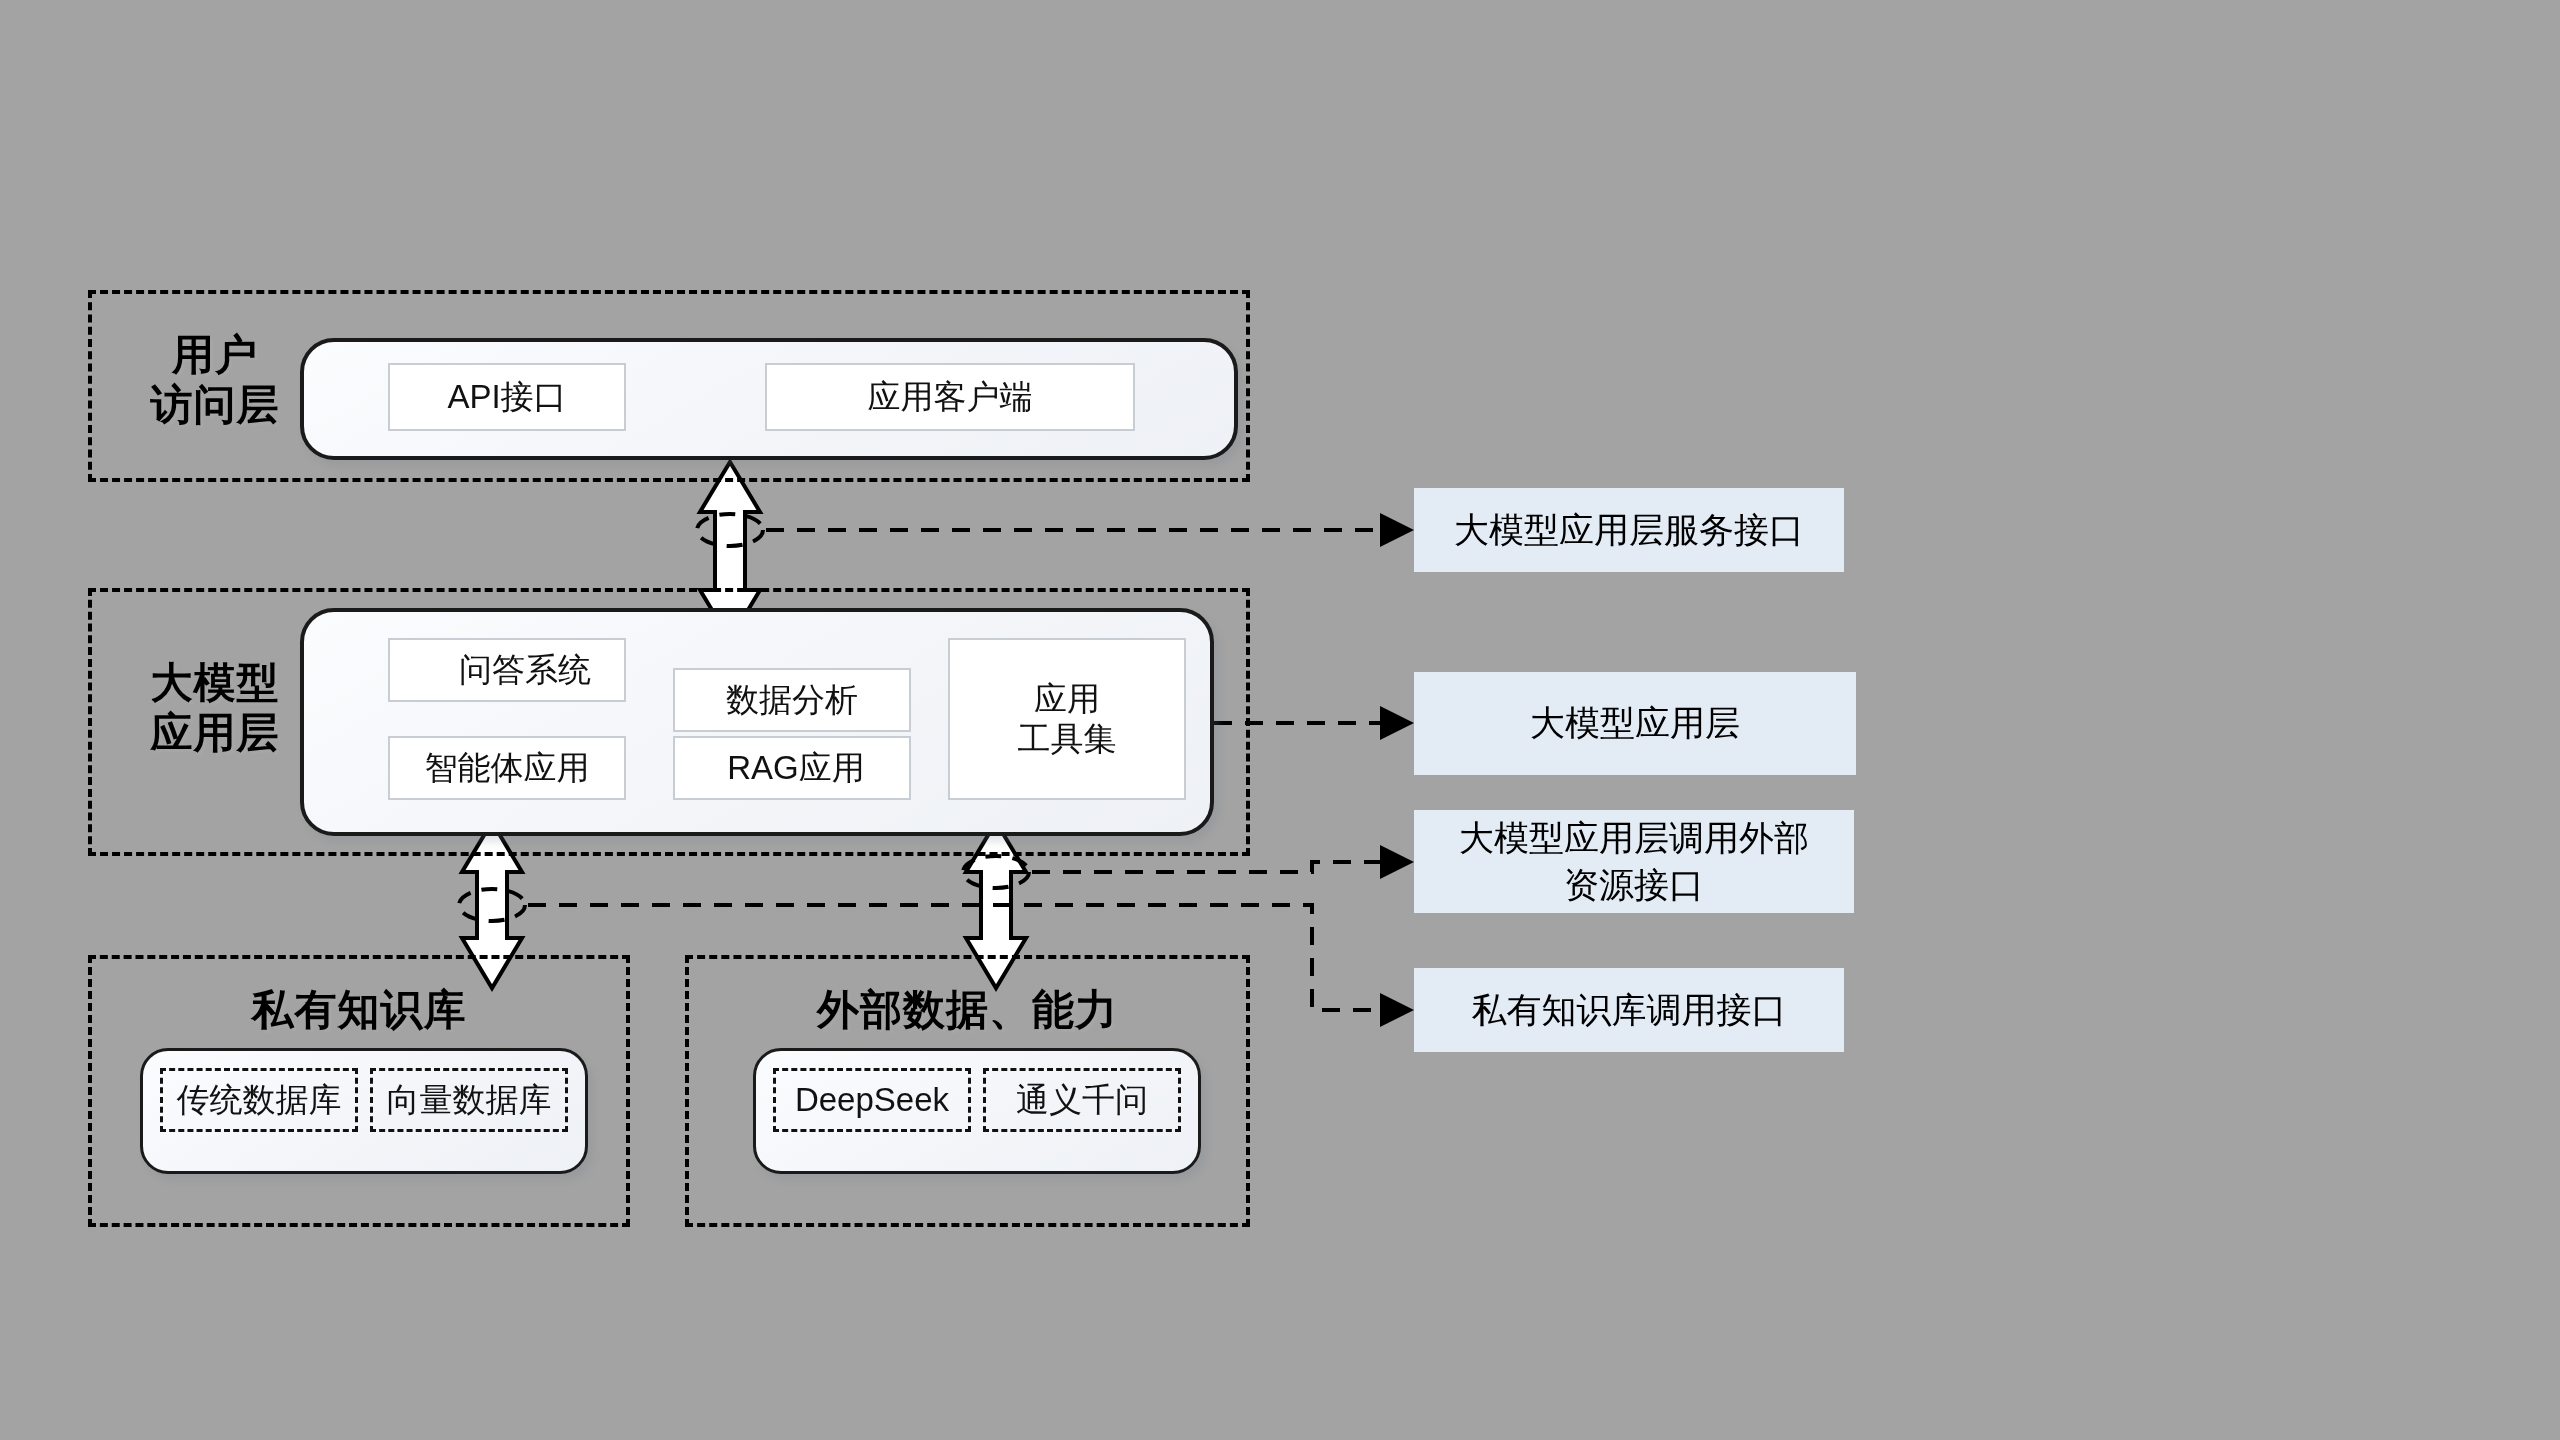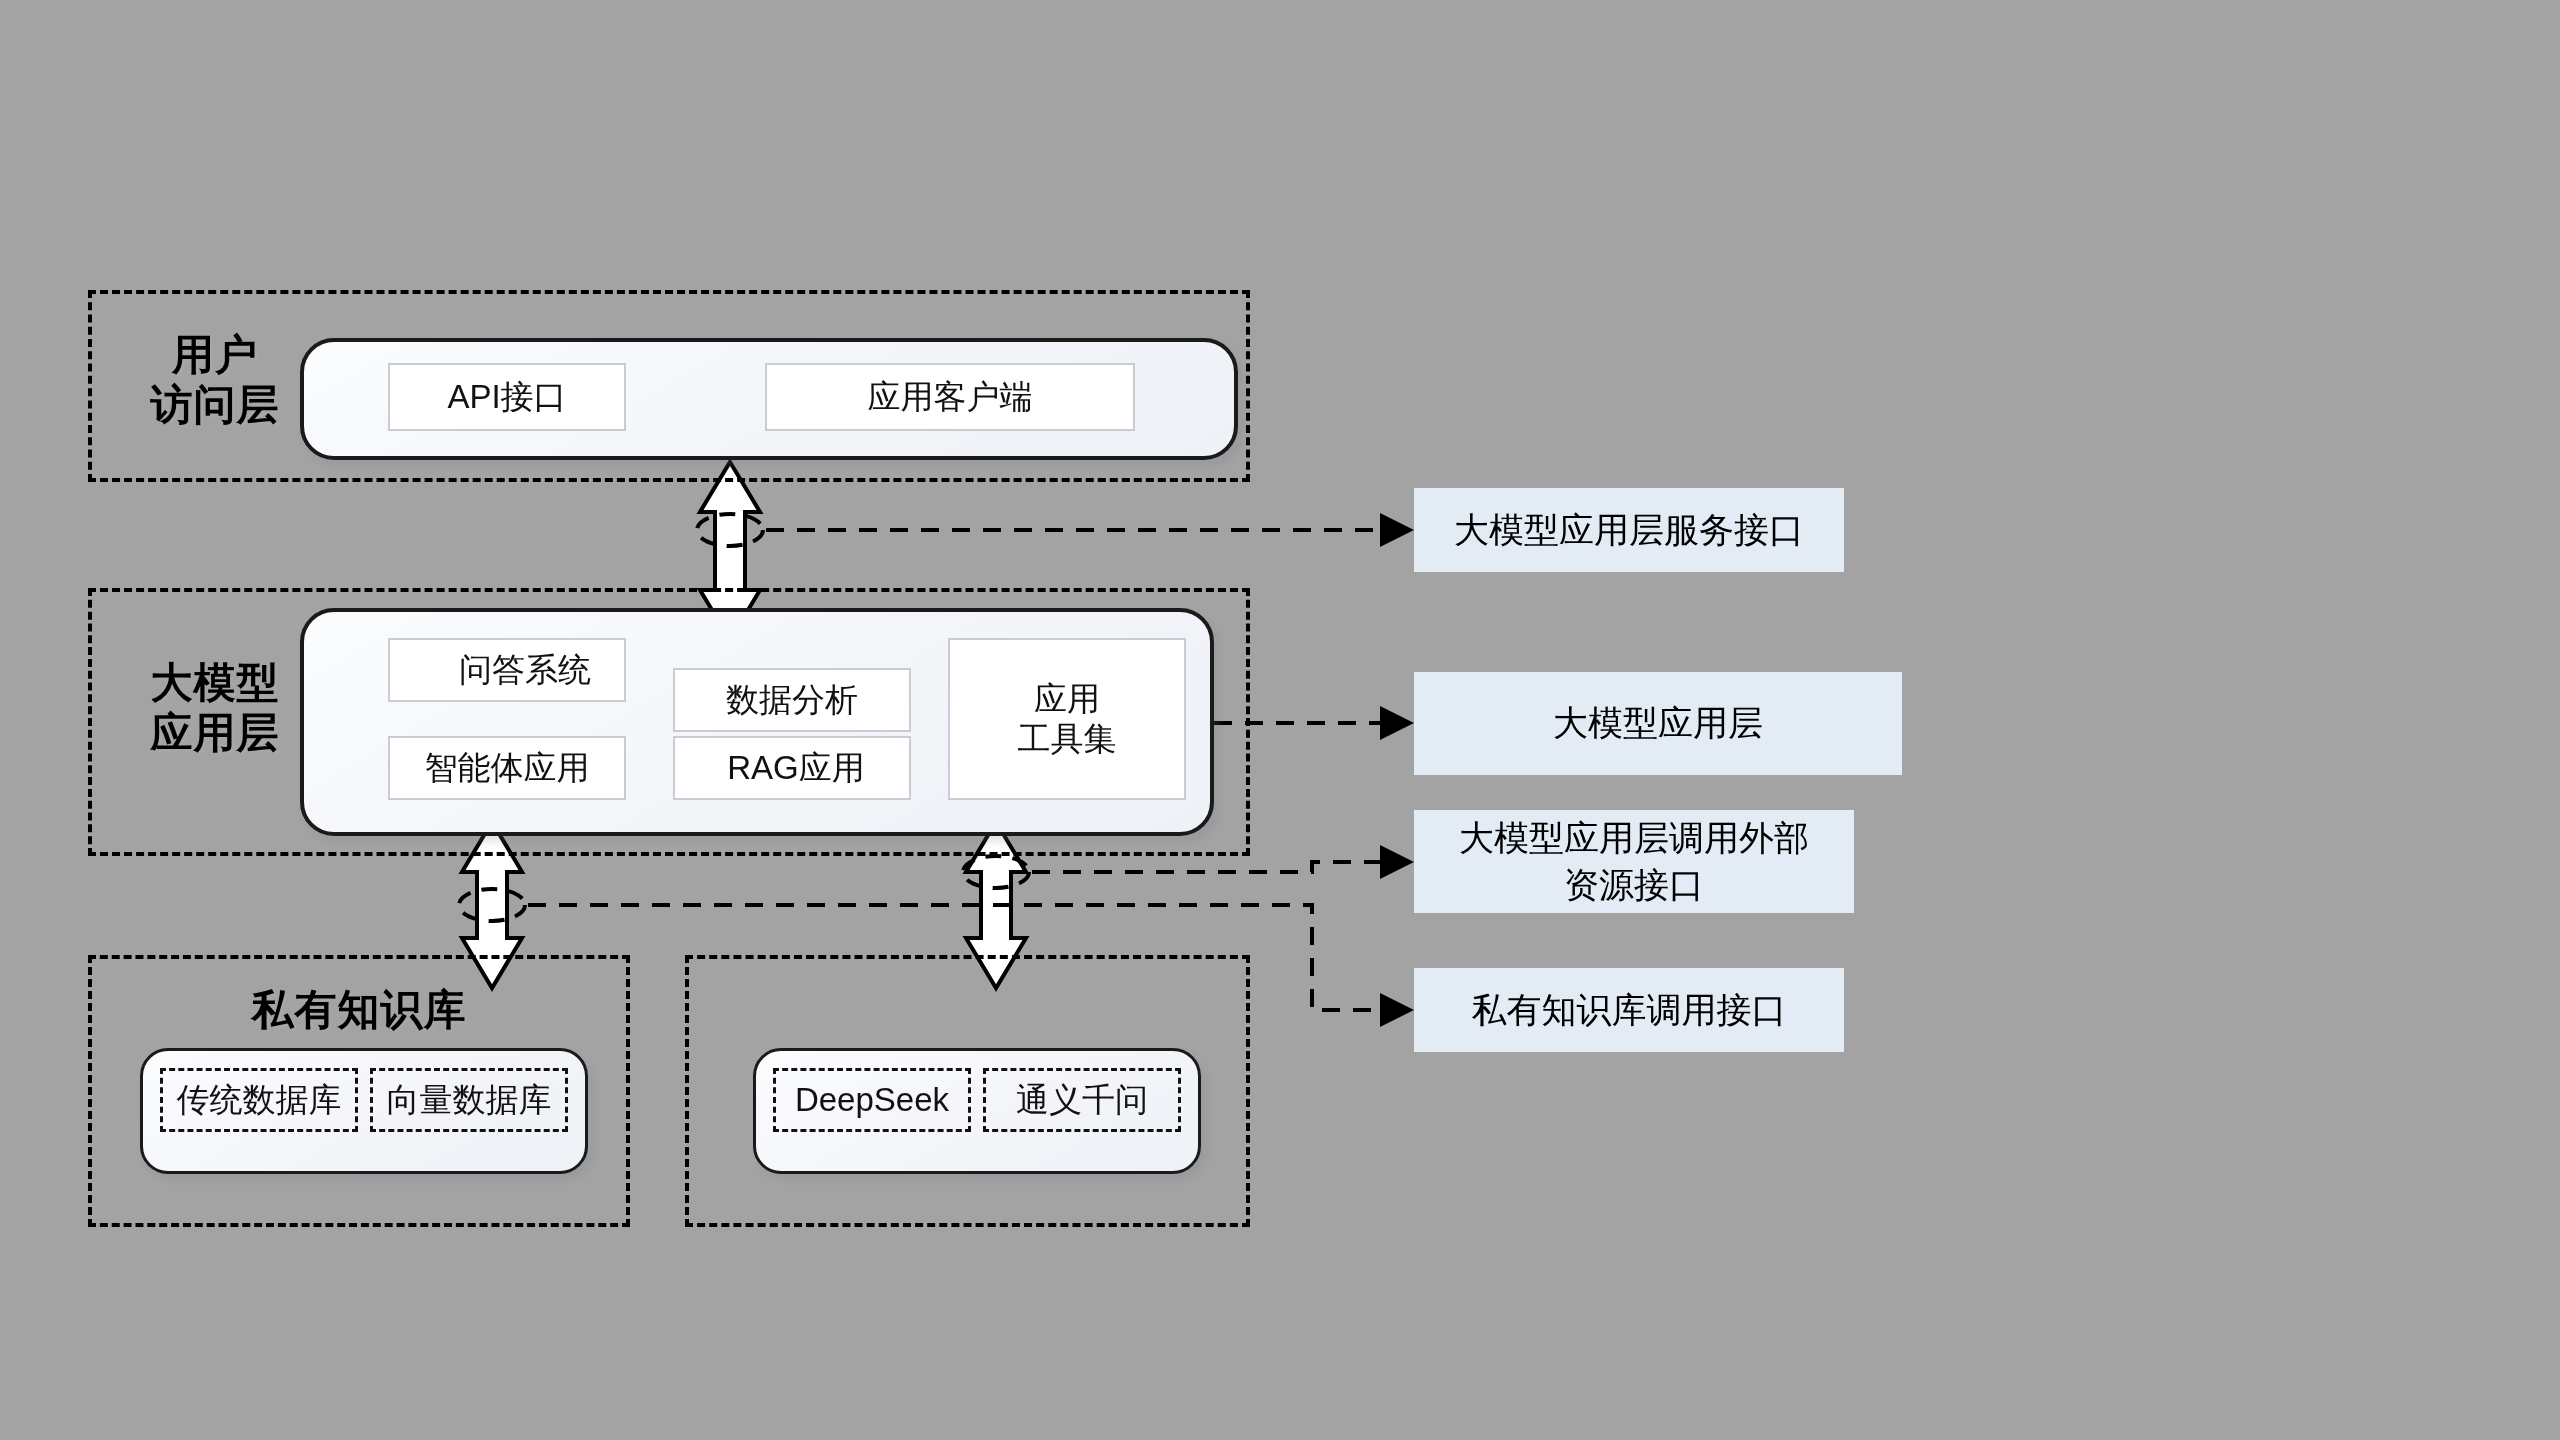--- a/index.html
+++ b/index.html
@@ -195,24 +195,25 @@
 工具集</div>
 
   <div class="layer-group" style="left:88px; top:955px; width:542px; height:272px;"></div>
   <div class="layer-title" style="left:88px; top:985px; width:542px;">私有知识库</div>
 
   <div class="rounded-box small" style="left:140px; top:1048px; width:448px; height:126px;"></div>
   <div class="cell-dashed" style="left:160px; top:1068px; width:198px; height:64px;">传统数据库</div>
   <div class="cell-dashed" style="left:370px; top:1068px; width:198px; height:64px;">向量数据库</div>
 
   <div class="layer-group" style="left:685px; top:955px; width:565px; height:272px;"></div>
+  <div class="layer-title" style="left:685px; top:985px; width:565px;">外部数据、能力</div>
 
   <div class="rounded-box small" style="left:753px; top:1048px; width:448px; height:126px;"></div>
   <div class="cell-dashed" style="left:773px; top:1068px; width:198px; height:64px;">DeepSeek</div>
   <div class="cell-dashed" style="left:983px; top:1068px; width:198px; height:64px;">通义千问</div>
 
   <div class="tag" style="left:1414px; top:488px; width:430px; height:84px;">大模型应用层服务接口</div>
-  <div class="tag" style="left:1414px; top:672px; width:488px; height:103px;">大模型应用层</div>
+  <div class="tag" style="left:1414px; top:672px; width:442px; height:103px;">大模型应用层</div>
   <div class="tag" style="left:1414px; top:810px; width:440px; height:103px;">大模型应用层调用外部
 资源接口</div>
   <div class="tag" style="left:1414px; top:968px; width:430px; height:84px;">私有知识库调用接口</div>
 
 </div>
 
 </body></html>

